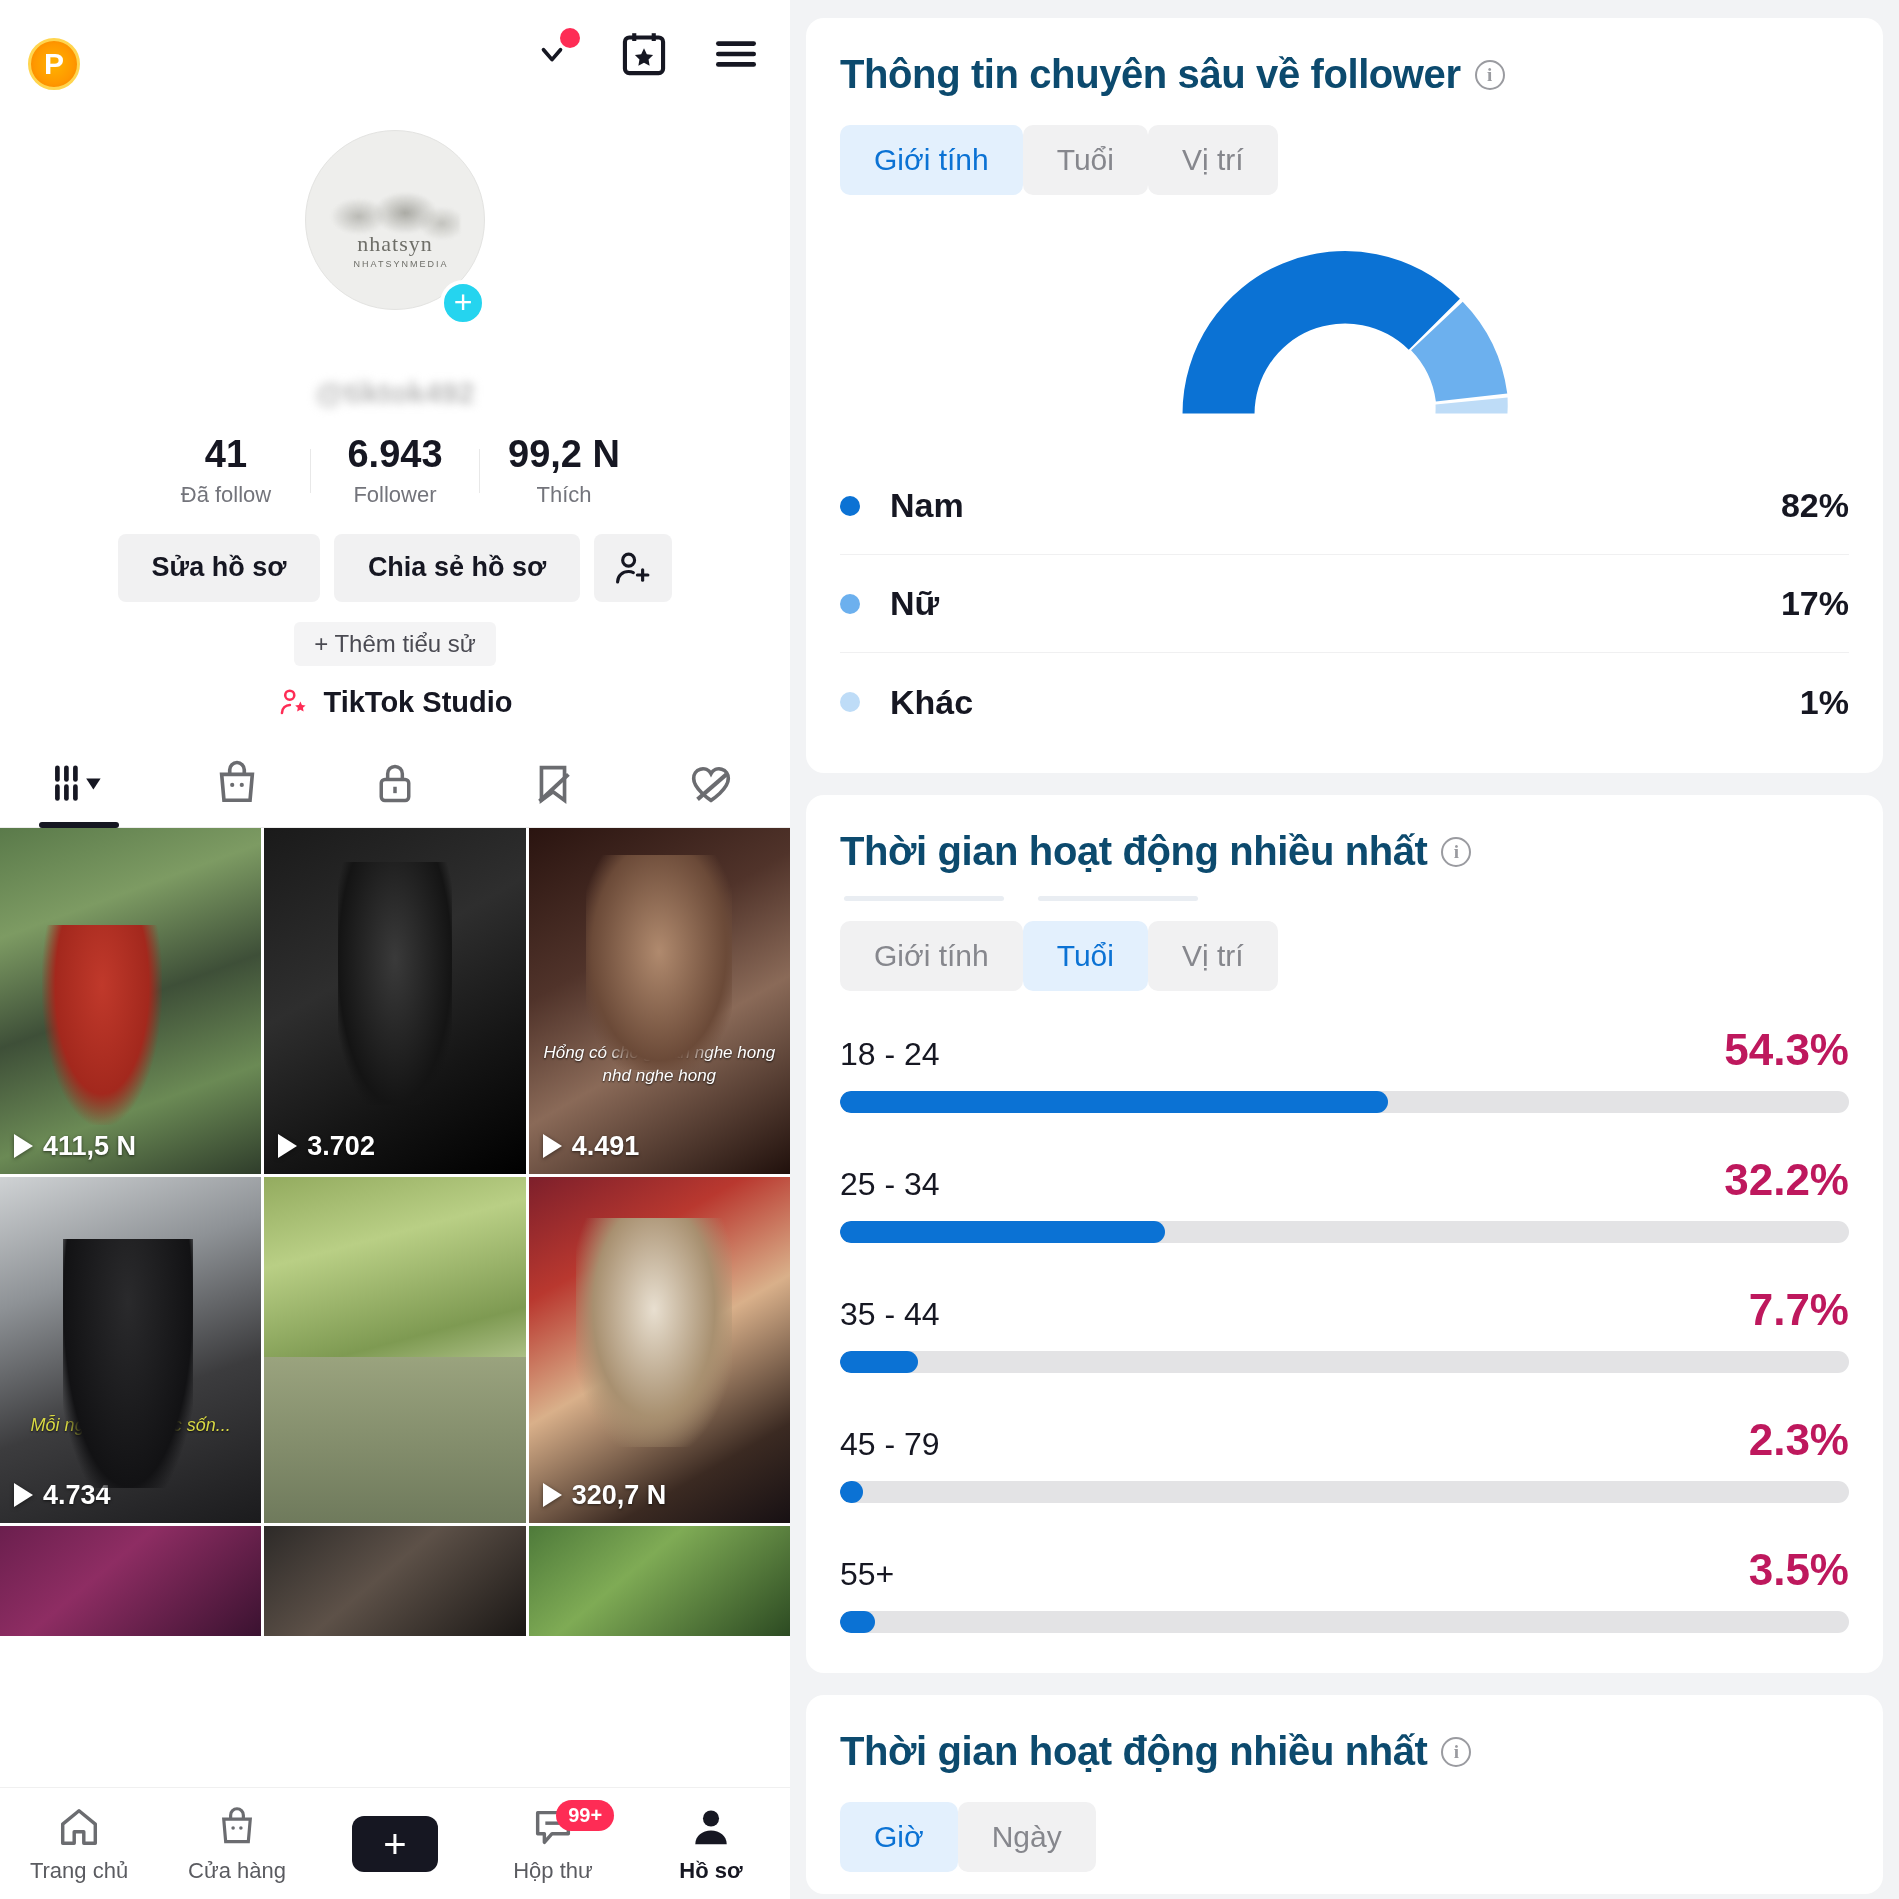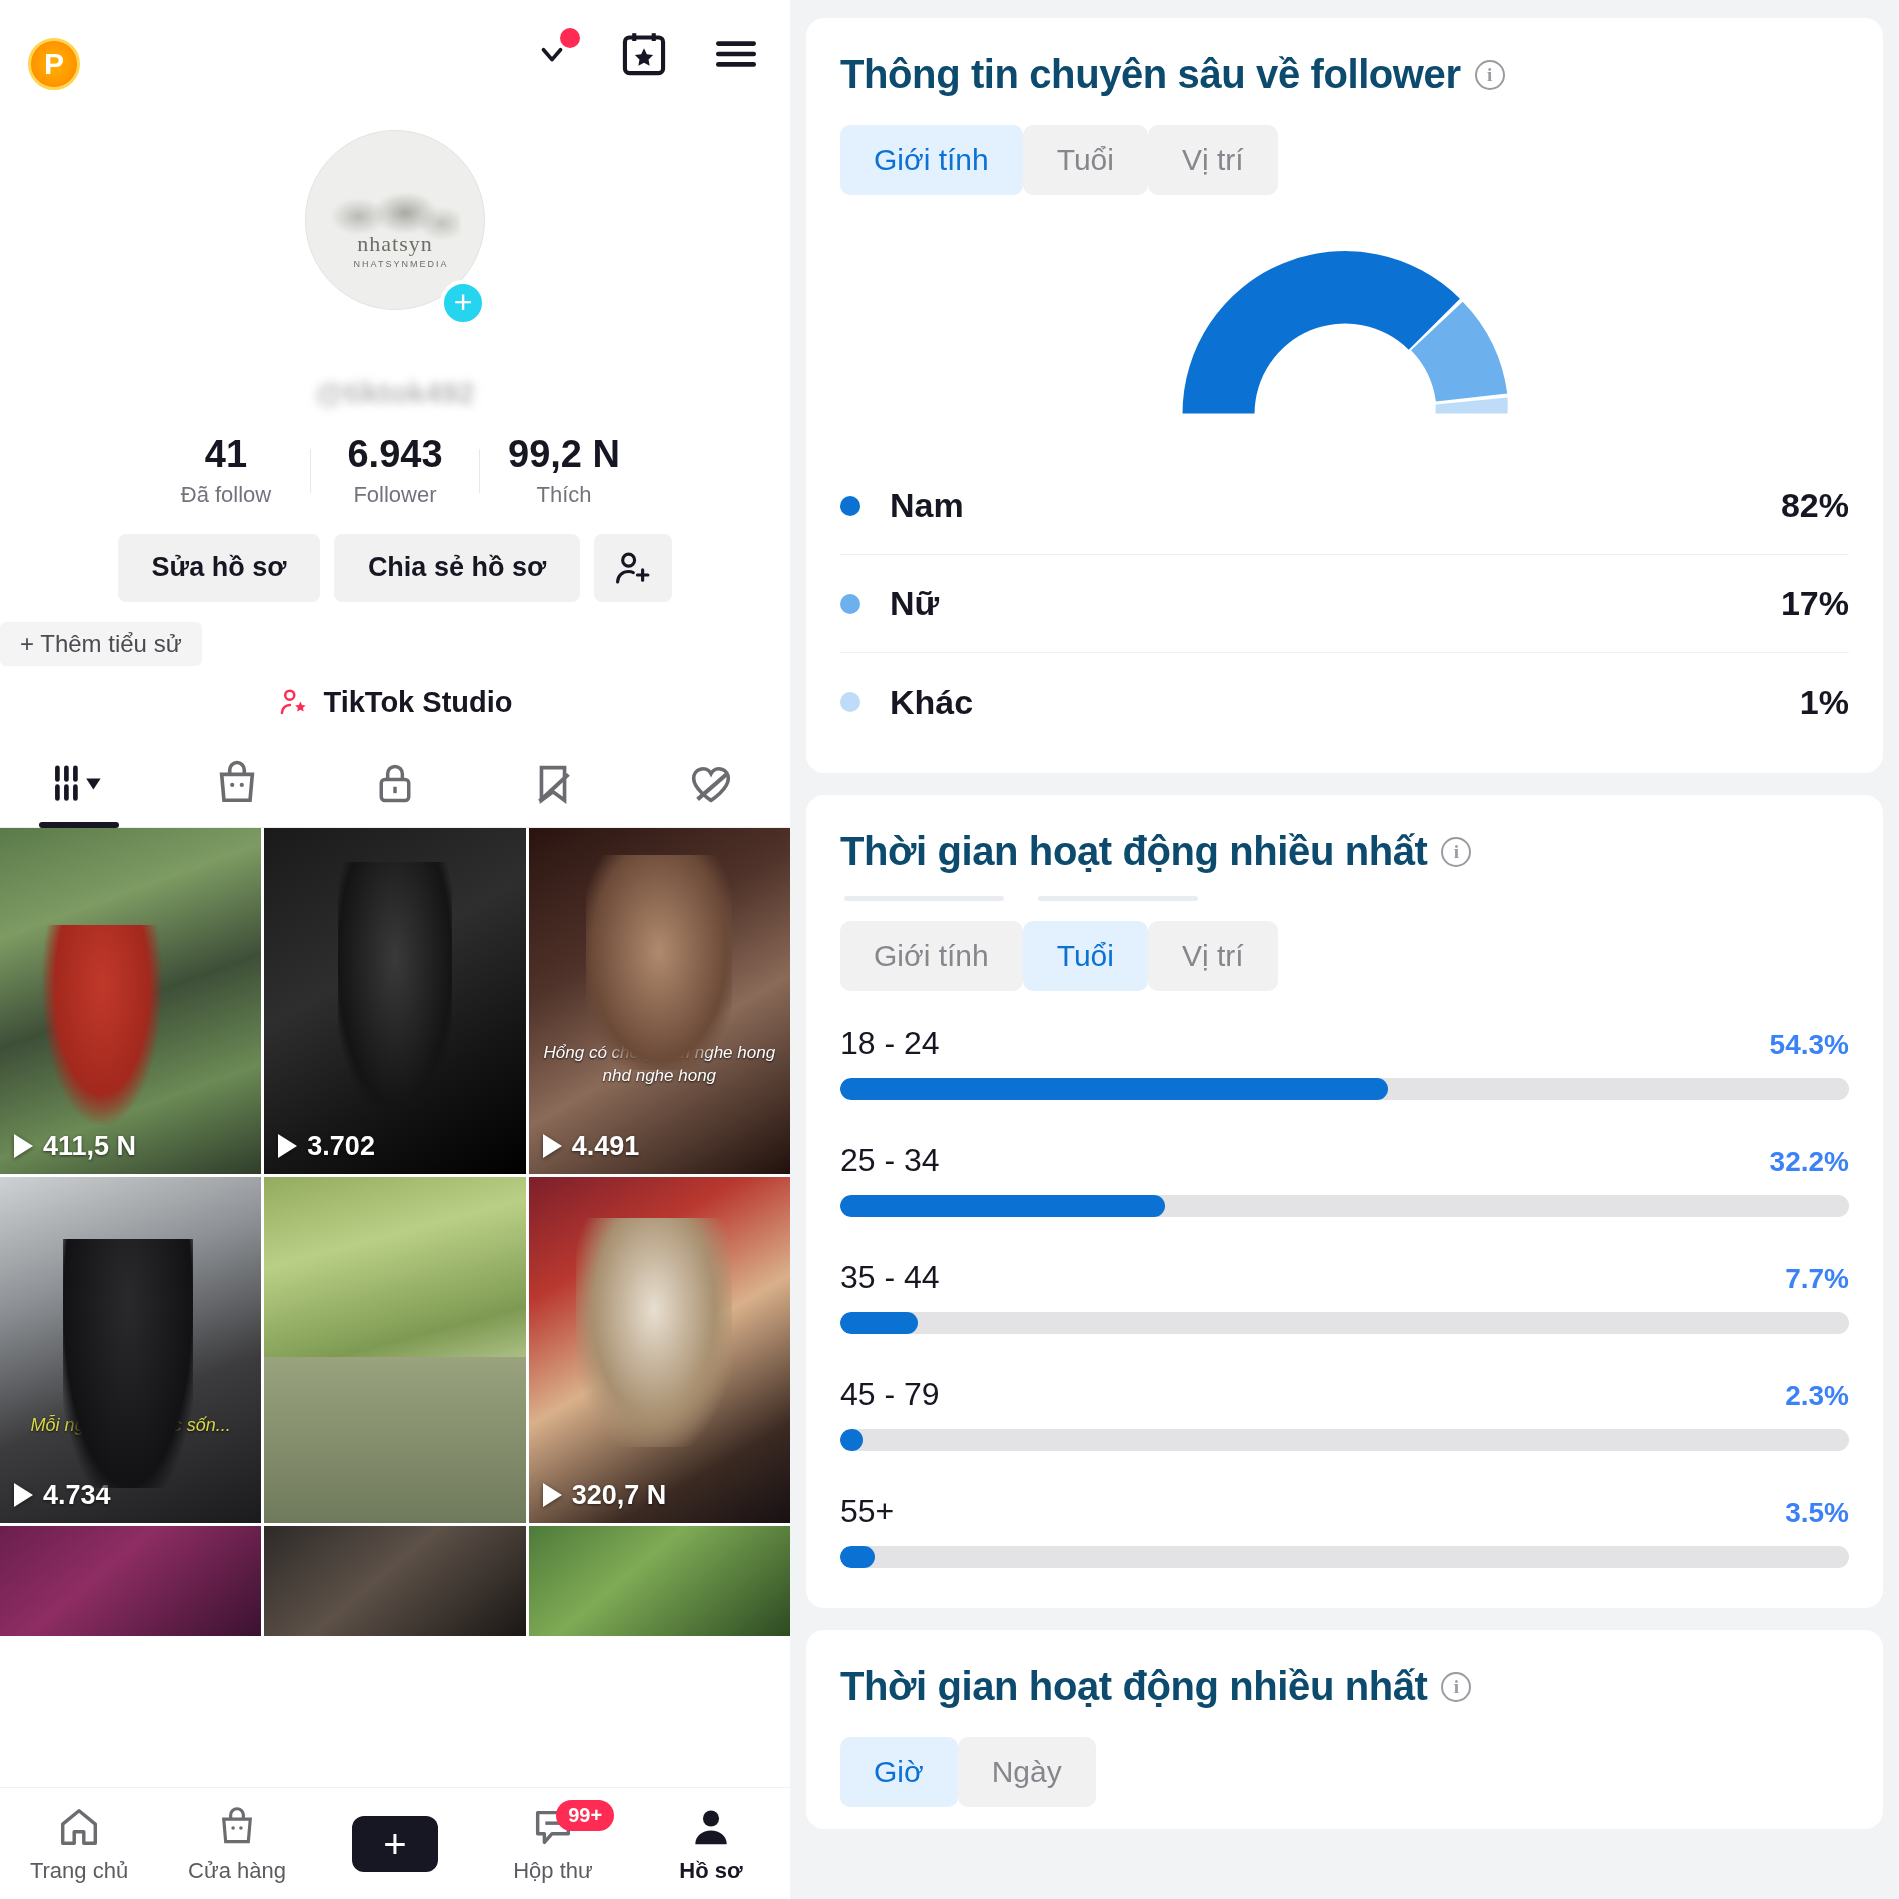--- a/index.html
+++ b/index.html
@@ -100,21 +100,21 @@
   .actions { display:flex; justify-content:center; gap: 14px; margin-top: 26px; }
   .btn {
     background: #f1f1f2; border-radius: 8px;
     height: 68px; display:flex; align-items:center; justify-content:center;
     font-size: 27px; color: #161722; font-weight: 600;
   }
   .btn-edit { width: 202px; }
   .btn-share { width: 246px; }
   .btn-icon { width: 78px; }
 
-  .bio-row { display:flex; margin-top: 20px; }
+  .bio-row { display:flex; justify-content:center; margin-top: 20px; }
   .bio-btn {
     background: #f4f4f5; border-radius: 6px;
     padding: 8px 20px; font-size: 24px; color: #4a4a52;
   }
 
   .studio-row { display:flex; justify-content:center; align-items:center; gap: 12px; margin-top: 20px; }
   .studio-label { font-size: 29px; font-weight: 600; color: #161722; }
 
   
   .ptabs {
@@ -246,21 +246,21 @@
   .dot { width: 20px; height: 20px; border-radius: 50%; margin-right: 30px; }
   .legend-name { font-size: 34px; color: #161722; font-weight: 600; flex: 1; }
   .legend-val { font-size: 34px; color: #161722; font-weight: 700; }
 
   
   .barlist { margin-top: 34px; }
   .barrow { margin-bottom: 42px; }
   .barrow:last-child { margin-bottom: 18px; }
   .bartop { display:flex; justify-content:space-between; align-items:baseline; margin-bottom: 16px; }
   .barlabel { font-size: 32px; color: #161722; }
-  .barvalue { font-size: 28px; color: #3b82f6; font-weight: 700; text-align: right; }
+  .barvalue { font-size: 44px; color: #be185d; font-weight: 700; text-align: right; }
   .bartrack { height: 22px; background:#e3e3e5; border-radius: 11px; overflow:hidden; }
   .barfill { height: 100%; background:#0b72d4; border-radius: 11px; }
 </style>
 </head>
 <body>
 
 <div class="screen">
 
   <div class="left-pane">
 

